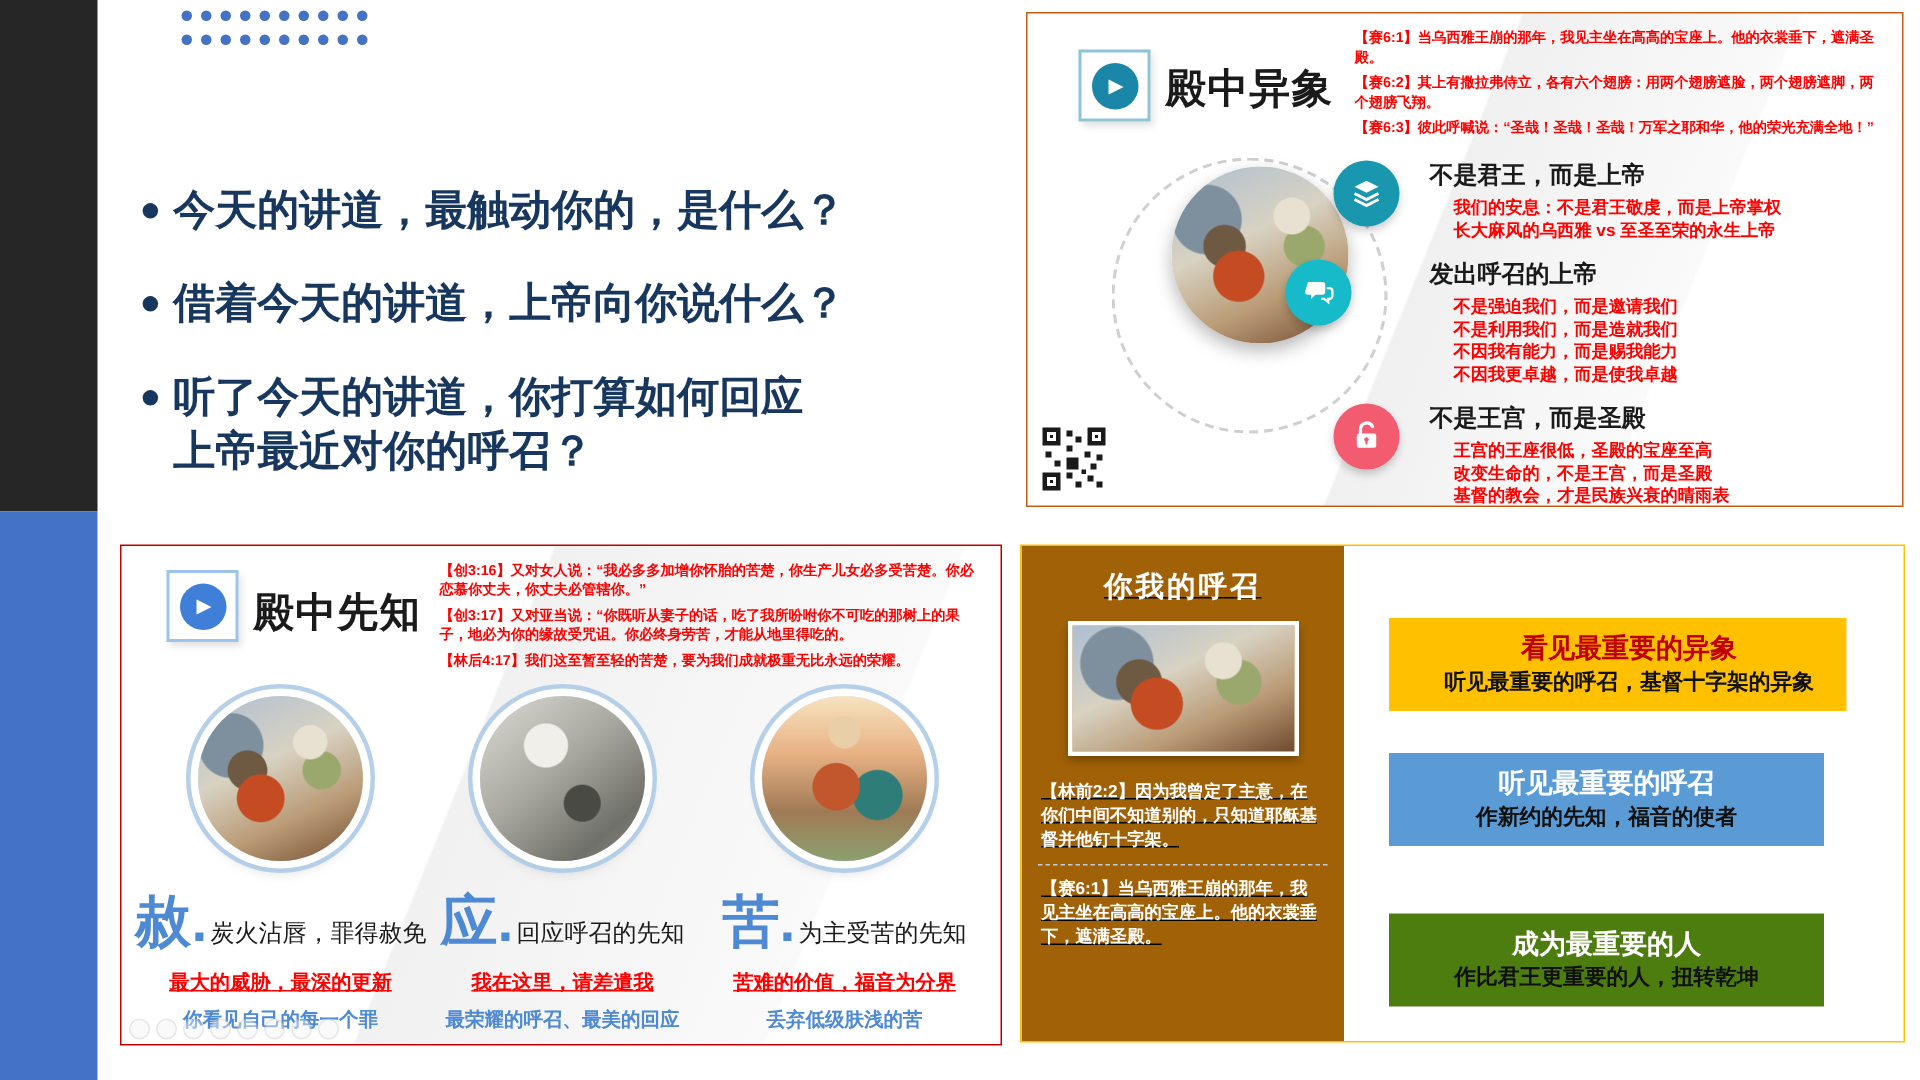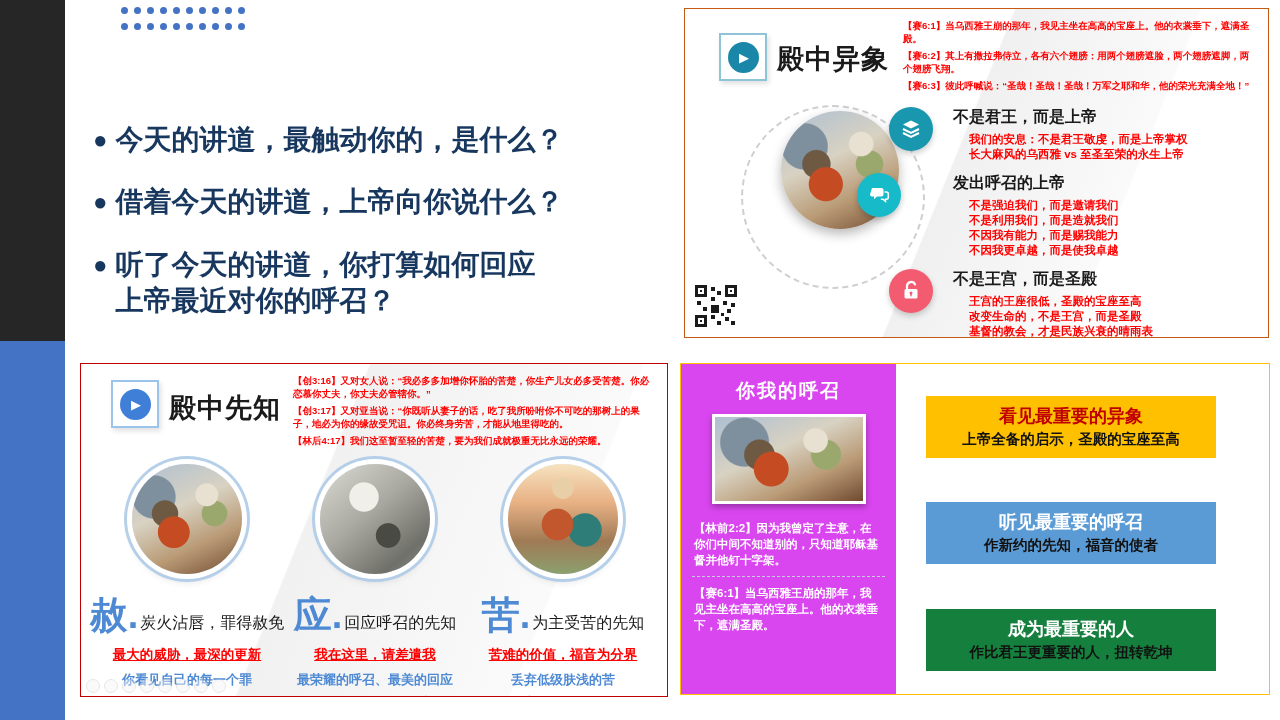--- a/index.html
+++ b/index.html
@@ -73,33 +73,33 @@
   .bigchar{font-size:38px;font-weight:bold;color:#4E8AD4;line-height:1;}
   .colhead{font-size:16px;font-weight:normal;color:#1a1a1a;margin-left:2px;}
   .colsub{margin-top:12px;color:#FF0000;font-weight:bold;font-size:13.5px;text-decoration:underline;}
   .colline{margin-top:9px;color:#4E8AD4;font-weight:bold;font-size:13px;line-height:14px;}
 
   
   .wmarks{position:absolute;left:5px;bottom:3px;display:flex;gap:4px;opacity:.45;}
   .wmark{width:12px;height:12px;border-radius:50%;border:1px solid #c9c9c9;background:#f4f4f4;}
 
   
-  .call-side{position:absolute;left:0;top:0;width:215px;height:332px;background:#d946ef;
-             box-sizing:border-box;padding:14px 11px 0 11px;}
+  .call-side{position:absolute;left:0;top:0;width:215px;height:332px;background:#a16207;
+             box-sizing:border-box;padding:14px 11px 0 11px;text-decoration:underline;}
   .call-title{text-align:center;color:#fff;font-size:19px;font-weight:bold;letter-spacing:2px;}
   .call-photo{margin:10px auto 0 auto;width:148px;height:84px;border:3px solid #fff;
               box-shadow:0 3px 6px rgba(0,0,0,.3);}
   .call-scripture{color:#fff;font-weight:bold;font-size:11.5px;line-height:16px;padding:8px 2px;}
   .call-scripture + .call-scripture{border-top:1px dashed #c4cdd9;}
   .call-scriptures{margin-top:8px;}
   .call-box{position:absolute;left:245px;width:290px;height:62px;display:flex;flex-direction:column;
             align-items:center;justify-content:center;text-align:center;}
   .call-box .bx-title{font-size:18px;font-weight:bold;line-height:1.25;}
   .call-box .bx-sub{font-size:14.5px;font-weight:bold;color:#111;line-height:1.3;margin-top:2px;}
-  .box1{top:32px;} .box2{top:138px;} .box3{top:245px;}
+  .box1{top:48px;padding-left:15px;} .box2{top:138px;} .box3{top:245px;}
 
   
   .fresco-a{background:
     radial-gradient(circle at 68% 28%, #e8e0d0 0 10%, rgba(0,0,0,0) 11%),
     radial-gradient(circle at 75% 45%, #9aa86e 0 12%, rgba(0,0,0,0) 13%),
     radial-gradient(circle at 38% 62%, #c44b22 0 16%, rgba(0,0,0,0) 17%),
     radial-gradient(circle at 30% 45%, #6e5a42 0 13%, rgba(0,0,0,0) 14%),
     radial-gradient(circle at 20% 30%, #7e8f9e 0 18%, rgba(0,0,0,0) 19%),
     linear-gradient(155deg,#aebfd2 0%,#d8d2c2 40%,#b99a75 70%,#6f4a30 100%);}
   .fresco-b{background:
@@ -312,25 +312,25 @@
       <div class="call-title">你我的呼召</div>
       <div class="call-photo fresco-a"></div>
       <div class="call-scriptures">
         <div class="call-scripture">【林前2:2】因为我曾定了主意，在你们中间不知道别的，只知道耶稣基督并他钉十字架。</div>
         <div class="call-scripture">【赛6:1】当乌西雅王崩的那年，我见主坐在高高的宝座上。他的衣裳垂下，遮满圣殿。</div>
       </div>
     </div>
 
     <div class="call-box box1" style="background: rgb(255, 192, 0);">
       <div class="bx-title" style="color: rgb(192, 0, 0);">看见最重要的异象</div>
-      <div class="bx-sub">上帝全备的启示，圣殿的宝座至高</div>
+      <div class="bx-sub">听见最重要的呼召，基督十字架的异象</div>
     </div>
     <div class="call-box box2" style="background: rgb(91, 155, 213);">
       <div class="bx-title" style="color: rgb(255, 255, 255);">听见最重要的呼召</div>
       <div class="bx-sub">作新约的先知，福音的使者</div>
     </div>
-    <div class="call-box box3" style="background: #15803d;">
+    <div class="call-box box3" style="background: #4d7c0f;">
       <div class="bx-title" style="color: rgb(255, 255, 255);">成为最重要的人</div>
       <div class="bx-sub">作比君王更重要的人，扭转乾坤</div>
     </div>
   </div>
 
 </div>
 
 </body></html>

